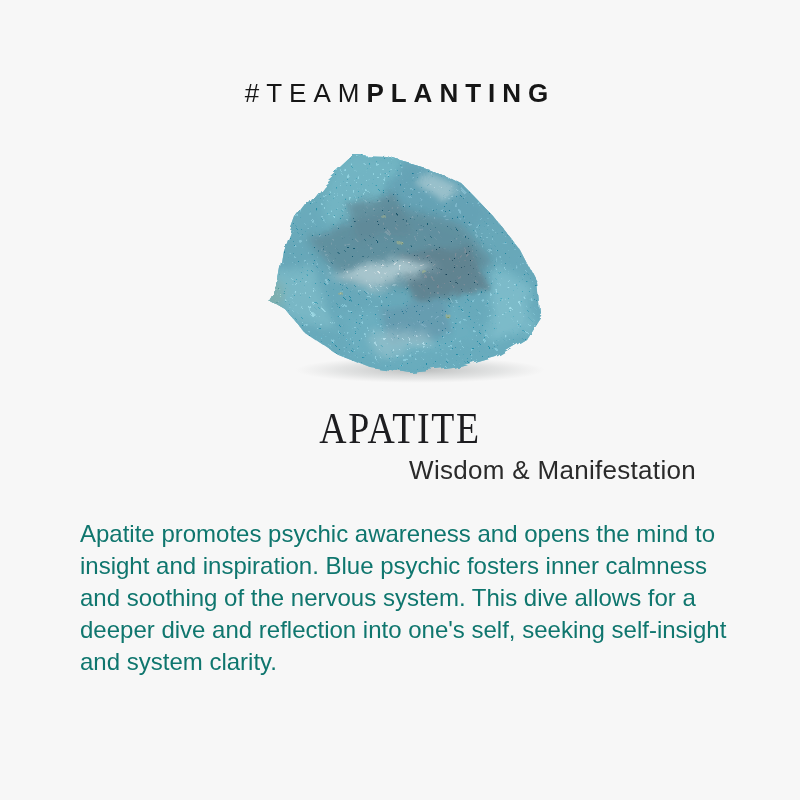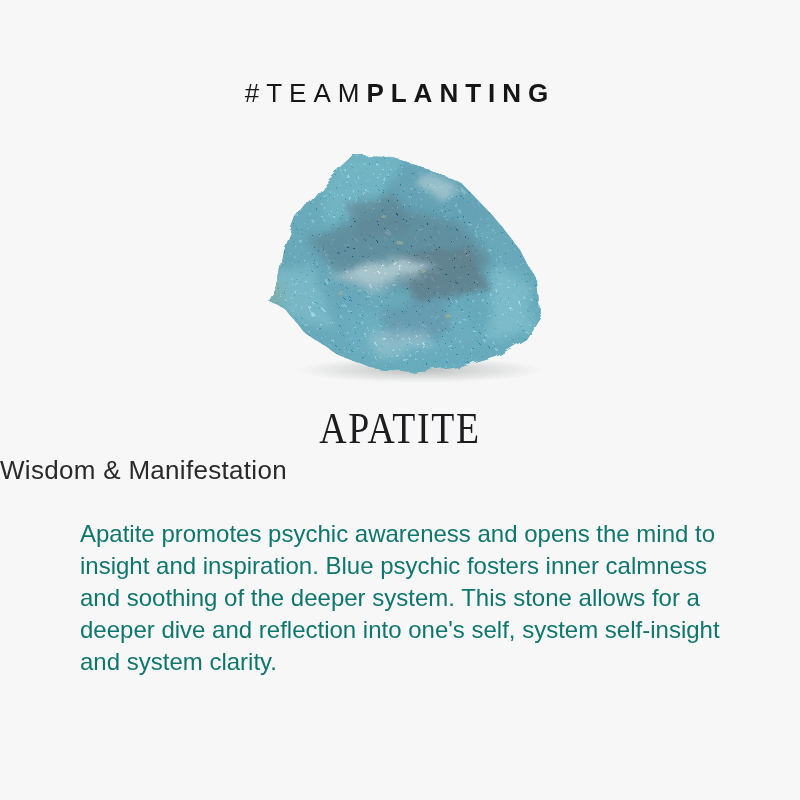--- a/index.html
+++ b/index.html
@@ -50,21 +50,21 @@
     font-size: 45px;
     letter-spacing: 2px;
     color: #1d1d20;
     transform: scaleX(0.84);
   }
   .subtitle {
     position: absolute;
     top: 455px;
     left: 0;
     width: 696px;
-    text-align: left;
+    text-align: right;
     font-size: 26px;
     font-weight: 400;
     color: #2a2a2a;
     letter-spacing: 0.3px;
   }
   .description {
     position: absolute;
     top: 518px;
     left: 80px;
     width: 665px;
@@ -149,18 +149,18 @@
     </svg>
   </div>
 
   <h1 class="title">APATITE</h1>
 
   <div class="subtitle">Wisdom &amp; Manifestation</div>
 
   <div class="description">
     <div class="line">Apatite promotes psychic awareness and opens the mind to</div>
     <div class="line">insight and inspiration. Blue psychic fosters inner calmness</div>
-    <div class="line">and soothing of the deeper system. This stone allows for a</div>
-    <div class="line">deeper dive and reflection into one's self, system self-insight</div>
+    <div class="line">and soothing of the nervous system. This dive allows for a</div>
+    <div class="line">deeper dive and reflection into one's self, seeking self-insight</div>
     <div class="line">and system clarity.</div>
   </div>
 
 </div>
 
 </body></html>

